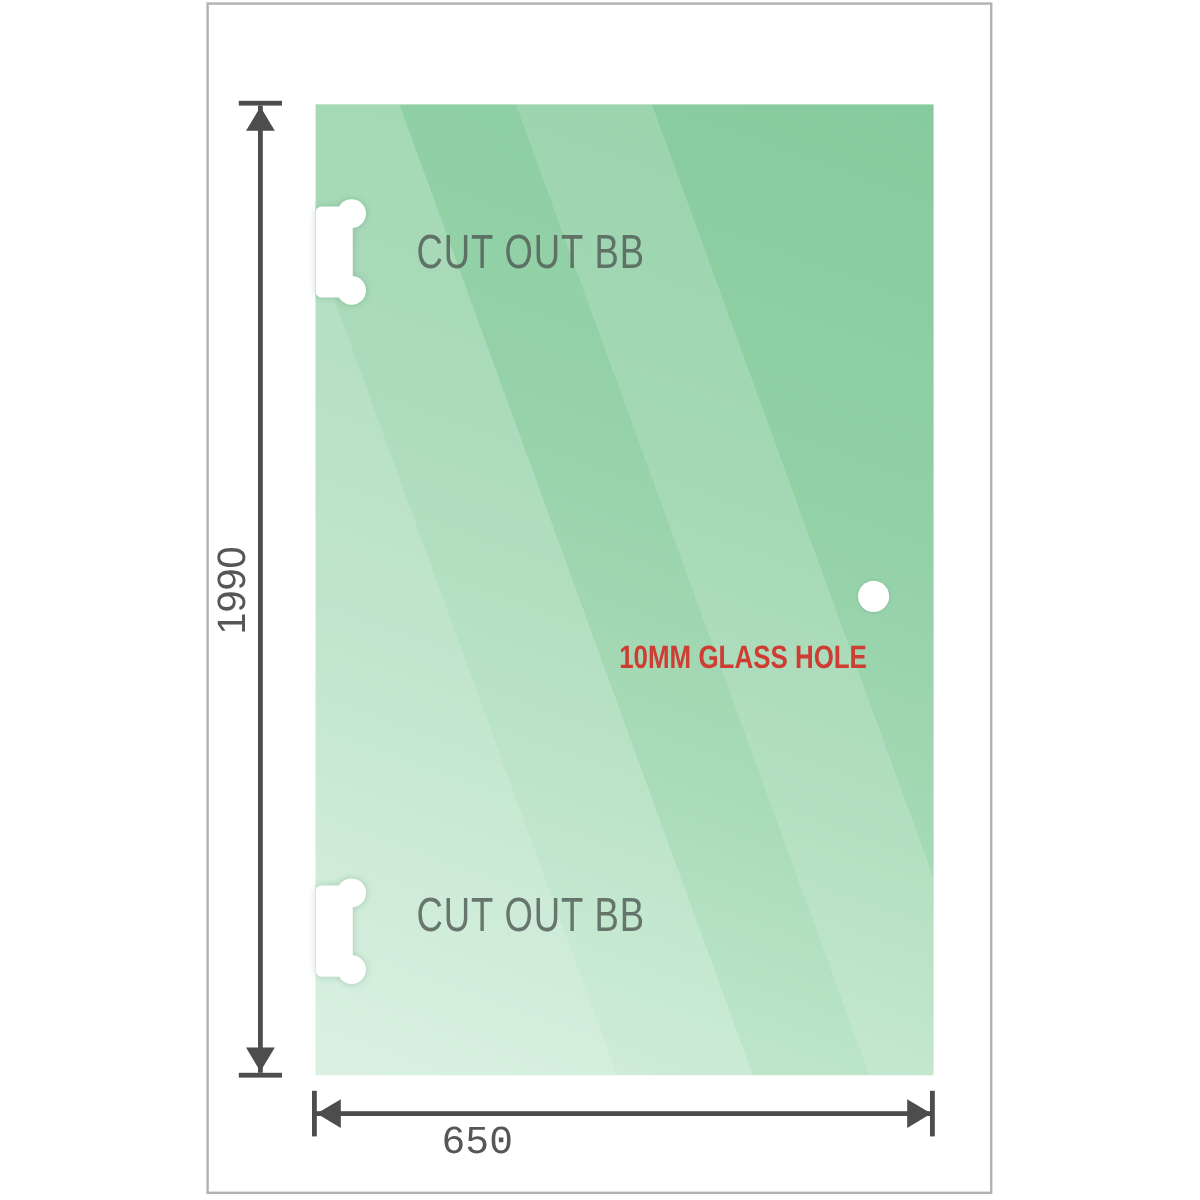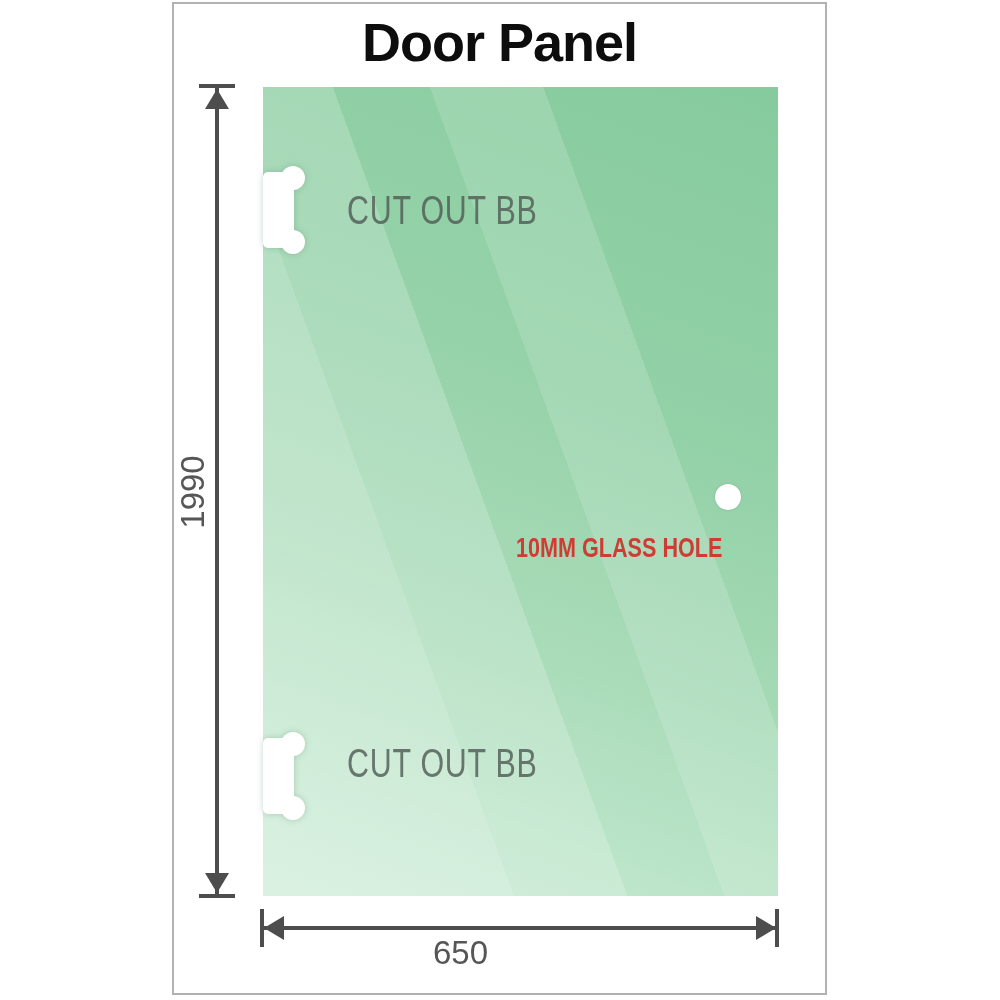--- a/index.html
+++ b/index.html
@@ -55,30 +55,29 @@
   .tick-v.left{left:260px;}
   .tick-v.right{left:775px;}
   .hline{left:263px;top:926px;width:514px;height:4px;}
   .arrow{position:absolute;width:0;height:0;}
   .arrow.up{left:205px;top:89px;border-left:12px solid transparent;border-right:12px solid transparent;border-bottom:20px solid #4d4d4d;}
   .arrow.down{left:205px;top:873px;border-left:12px solid transparent;border-right:12px solid transparent;border-top:20px solid #4d4d4d;}
   .arrow.left{left:264px;top:916px;border-top:12px solid transparent;border-bottom:12px solid transparent;border-right:20px solid #4d4d4d;}
   .arrow.right{left:756px;top:916px;border-top:12px solid transparent;border-bottom:12px solid transparent;border-left:20px solid #4d4d4d;}
   .dim-label{position:absolute;color:#565656;font-size:33px;line-height:34px;}
   .height-label{left:148px;top:475px;width:90px;text-align:center;transform:rotate(-90deg);}
-  .width-label{left:368px;top:936px;width:120px;text-align:right;}
+  .width-label{left:368px;top:936px;width:120px;text-align:left;font-family:Liberation Mono, monospace;}
 </style>
 </head>
 <body>
 
 <div id="canvas">
 
   <div class="frame"></div>
 
-  <div class="title">Door Panel</div>
 
   <div class="glass"></div>
 
   <svg class="cutout top" viewBox="0 0 44 90" aria-hidden="true">
     <g fill="#ffffff">
       <circle cx="30" cy="13" r="12"></circle>
       <circle cx="30" cy="77" r="12"></circle>
       <rect x="0" y="7" width="31" height="76" rx="5"></rect>
     </g>
   </svg>

